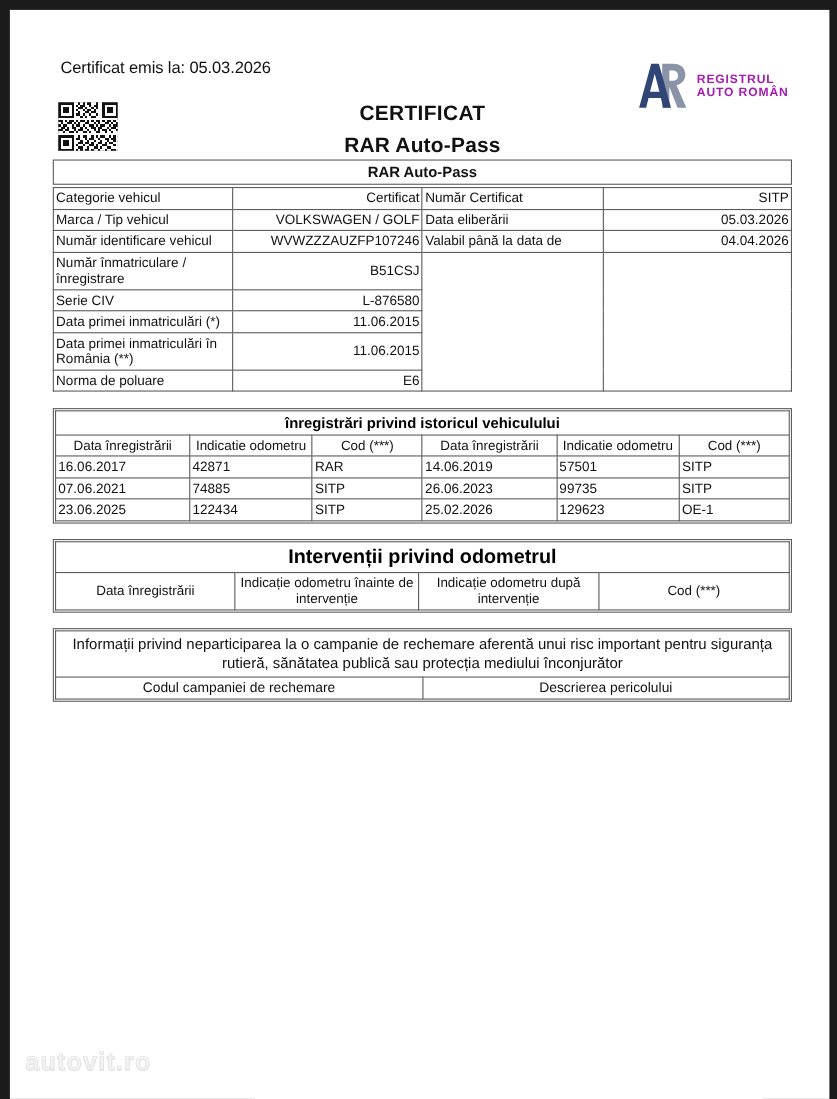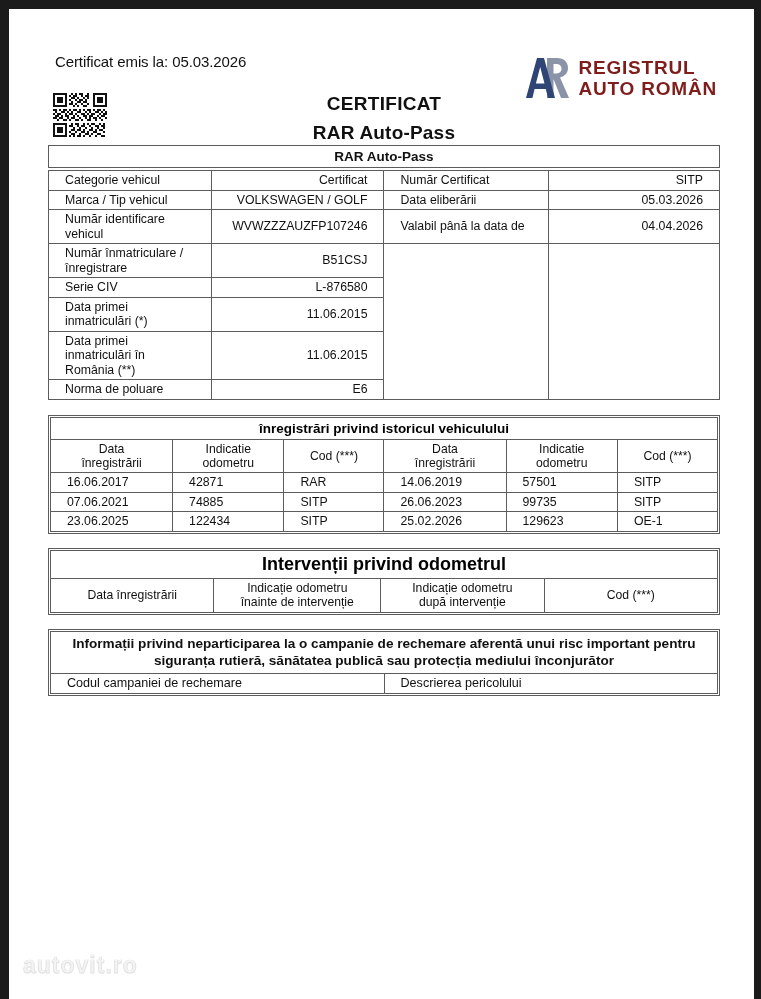--- a/index.html
+++ b/index.html
@@ -51,35 +51,35 @@
   }
   .titles .t1 { font-size: 19px; font-weight: bold; color:#111; letter-spacing:0.3px; }
   .titles .t2 { font-size: 19px; font-weight: bold; color:#111; margin-top: 7px; letter-spacing:0.2px;}
   .logo {
     position: absolute; right: 3px; top: 2px;
     display: flex; align-items: center; gap: 6px;
   }
   .logo-mark { width: 48px; height: 46px; }
   .logo-txt { line-height: 1.12; }
   .logo-txt div {
-    font-size: 19px; font-weight: bold; color: #7f1d1d;
+    font-size: 11px; font-weight: bold; color: #a21caf;
     letter-spacing: 0.8px;
   }
 
   
   table.doc {
     width: 100%;
     border-collapse: collapse;
     table-layout: fixed;
     font-size: 12.3px;
     color: #111;
   }
   table.doc td, table.doc th {
     border: 1px solid #5c5c5c;
-    padding: 2px 16px;
+    padding: 2px 2px;
     vertical-align: middle;
     font-weight: normal;
     line-height: 1.18;
   }
   .band {
     border: 1px solid #5c5c5c;
     background: #fff;
     text-align: center;
     font-weight: bold;
     font-size: 13.5px;
@@ -110,28 +110,28 @@
   
   .interv th {
     text-align: center; font-weight: bold; font-size: 12.2px;
     padding: 4px 3px; line-height: 1.15;
   }
 
   
   .recall-title {
     border: 1px solid #5c5c5c;
     text-align: center;
-    font-weight: bold;
+    font-weight: normal;
     font-size: 13.6px;
     line-height: 1.28;
     padding: 3px 8px 4px;
     color: #111;
   }
   .recall th {
-    text-align: left; font-weight: bold; font-size: 12.6px;
+    text-align: center; font-weight: bold; font-size: 12.6px;
     padding: 4px 3px;
   }
 
   
   .watermark {
     position: absolute;
     left: 14px; bottom: 20px;
     font-size: 23px;
     font-weight: bold;
     letter-spacing: 1px;

